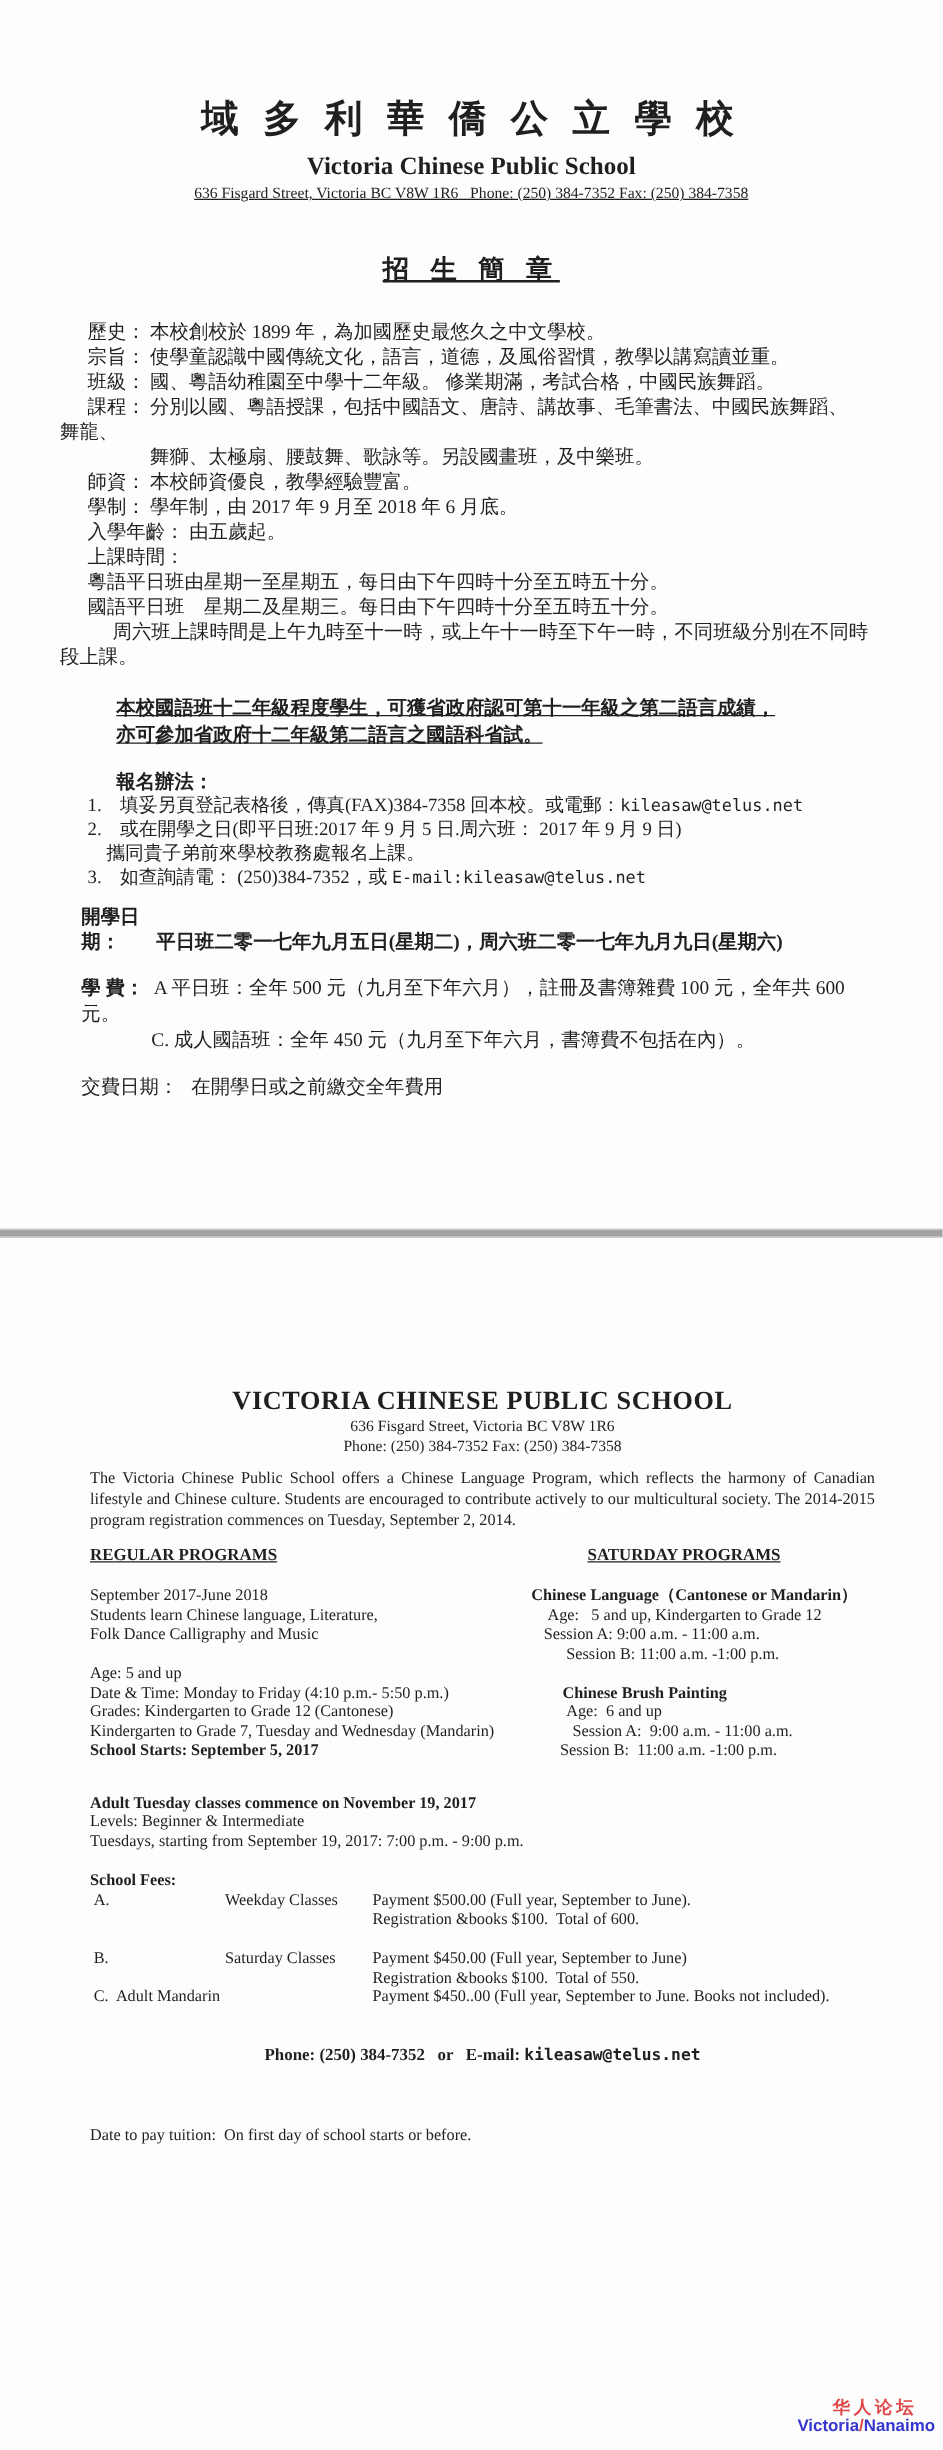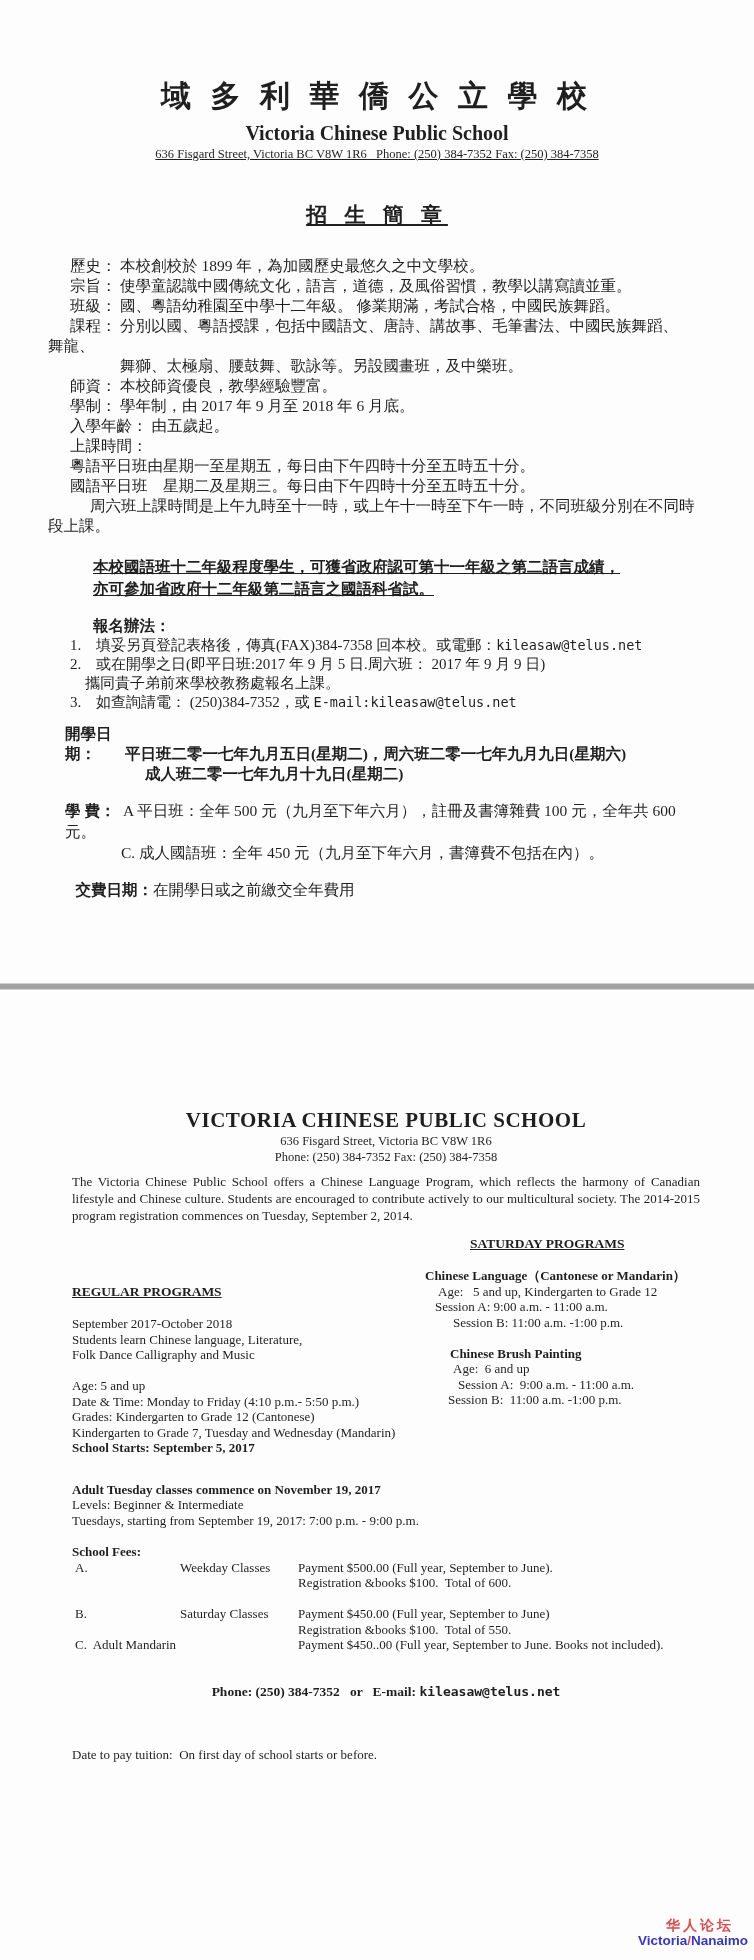--- a/index.html
+++ b/index.html
@@ -34,30 +34,30 @@
   .mono{font-family:"DejaVu Sans Mono",monospace;font-size:13.5px;}
   .open-block{margin-top:12px;font-size:15.5px;line-height:20px;font-weight:bold;}
   .open-row{padding-left:17px;}
   .olbl{display:inline-block;width:60px;}
   .open-row2{padding-left:97px;}
   .fee-block{margin-top:16px;font-size:15.5px;line-height:21px;}
   .fee-row{padding-left:17px;}
   .flbl{display:inline-block;width:58px;font-weight:bold;}
   .fee-ind{padding-left:73px;}
   .pay-row{margin-top:17px;padding-left:17px;font-size:15.5px;line-height:20px;}
-  .plbl{font-weight:bold;display:inline-block;width:88px;text-align:right;}
+  .plbl{font-weight:normal;display:inline-block;width:88px;}
   
   #divider{position:absolute;top:983px;left:0;right:0;height:5px;background:#a2a2a2;border-top:1px solid #cfcfcf;border-bottom:1px solid #cfcfcf;}
   
   #page2{top:989px;height:971px;padding:118px 54px 0 72px;box-sizing:border-box;font-size:13px;line-height:15.5px;}
   .p2-title{margin:0;text-align:center;font-size:21px;line-height:26px;font-weight:bold;letter-spacing:.5px;}
   .p2-addr{text-align:center;font-size:12.5px;line-height:16px;}
   .intro{margin-top:8px;text-align:justify;font-size:13px;line-height:17px;white-space:normal;}
   .cols{display:flex;margin-top:12px;}
-  .col-left{flex:0 0 348px;margin-top:48px;}
+  .col-left{flex:0 0 348px;}
   .col-right{flex:1;}
   .col-head{font-weight:bold;text-decoration:underline;font-size:13.5px;line-height:16px;}
   .col-right .col-head{padding-left:50px;}
   .colgap{height:16px;}
   .row{min-height:15.5px;}
   .b{font-weight:bold;}
   .pl5{padding-left:5px;}.pl18{padding-left:18px;}.pl15{padding-left:15px;}.pl33{padding-left:33px;}
   .pl30{padding-left:30px;}.pl38{padding-left:38px;}.pl28{padding-left:28px;}
   .blank{height:15.5px;}
   .adult{margin-top:26px;}
@@ -115,21 +115,20 @@
     <div class="reg-head" data-bind="page1.registration.heading">報名辦法：</div>
     <div class="reg">
       <div class="reg-item"><span class="num" data-bind="page1.registration.item1_num">1.</span><span data-bind="page1.registration.item1_text">填妥另頁登記表格後，傳真(FAX)384-7358 回本校。或電郵：</span><span class="mono" data-bind="page1.registration.item1_email">kileasaw@telus.net</span></div>
       <div class="reg-item"><span class="num" data-bind="page1.registration.item2_num">2.</span><span data-bind="page1.registration.item2_text">或在開學之日(即平日班:2017 年 9 月 5 日.周六班： 2017 年 9 月 9 日)</span></div>
       <div class="reg-cont"><span data-bind="page1.registration.item2_cont">攜同貴子弟前來學校教務處報名上課。</span></div>
       <div class="reg-item"><span class="num" data-bind="page1.registration.item3_num">3.</span><span data-bind="page1.registration.item3_text">如查詢請電： (250)384-7352，或 </span><span class="mono" data-bind="page1.registration.item3_email">E-mail:kileasaw@telus.net</span></div>
     </div>
 
     <div class="open-block">
       <div class="open-row"><span class="olbl" data-bind="page1.opening.label">開學日期：</span><span data-bind="page1.opening.line1">平日班二零一七年九月五日(星期二)，周六班二零一七年九月九日(星期六)</span></div>
-      <div class="open-row2"><span data-bind="page1.opening.line2">成人班二零一七年九月十九日(星期二)</span></div>
     </div>
 
     <div class="fee-block">
       <div class="fee-row"><span class="flbl" data-bind="page1.fees.label">學 費：</span><span data-bind="page1.fees.a">A 平日班：全年 500 元（九月至下年六月），註冊及書簿雜費 100 元，全年共 600 元。</span></div>
       <div class="fee-ind"><span data-bind="page1.fees.c">C. 成人國語班：全年 450 元（九月至下年六月，書簿費不包括在內）。</span></div>
     </div>
 
     <div class="pay-row"><span class="plbl" data-bind="page1.payment.label">交費日期：</span><span data-bind="page1.payment.text">在開學日或之前繳交全年費用</span></div>
   </section>
 
@@ -138,21 +137,21 @@
   <section id="page2" class="page">
     <h1 class="p2-title" data-bind="page2.title">VICTORIA CHINESE PUBLIC SCHOOL</h1>
     <div class="p2-addr" data-bind="page2.address">636 Fisgard Street, Victoria BC V8W 1R6</div>
     <div class="p2-addr" data-bind="page2.phone_fax">Phone: (250) 384-7352 Fax: (250) 384-7358</div>
     <p class="intro" data-bind="page2.intro" style="margin:8px 0 0 0;">The Victoria Chinese Public School offers a Chinese Language Program, which reflects the harmony of Canadian lifestyle and Chinese culture.  Students are encouraged to contribute actively to our multicultural society.  The 2014-2015 program registration commences on Tuesday, September 2, 2014.</p>
 
     <div class="cols">
       <div class="col-left">
         <div class="col-head" data-bind="page2.regular.heading">REGULAR PROGRAMS</div>
         <div class="colgap"></div>
-        <div class="row" data-bind="page2.regular.lines.0">September 2017-October 2018</div>
+        <div class="row" data-bind="page2.regular.lines.0">September 2017-June 2018</div>
         <div class="row" data-bind="page2.regular.lines.1">Students learn Chinese language, Literature,</div>
         <div class="row" data-bind="page2.regular.lines.2">Folk Dance Calligraphy and Music</div>
         <div class="blank"></div>
         <div class="row" data-bind="page2.regular.lines.3">Age: 5 and up</div>
         <div class="row" data-bind="page2.regular.lines.4">Date &amp; Time: Monday to Friday (4:10 p.m.- 5:50 p.m.)</div>
         <div class="row" data-bind="page2.regular.lines.5">Grades: Kindergarten to Grade 12 (Cantonese)</div>
         <div class="row" data-bind="page2.regular.lines.6">Kindergarten to Grade 7, Tuesday and Wednesday (Mandarin)</div>
         <div class="row b" data-bind="page2.regular.school_starts">School Starts: September 5, 2017</div>
       </div>
       <div class="col-right">

